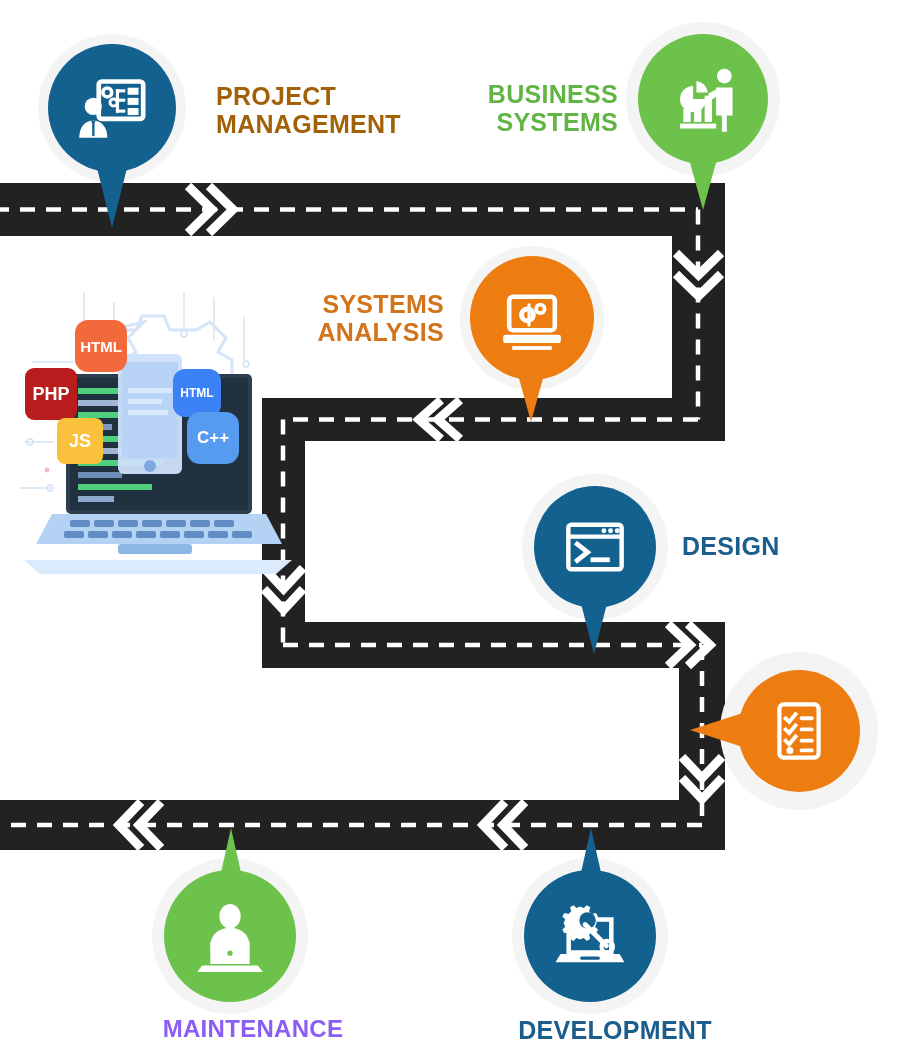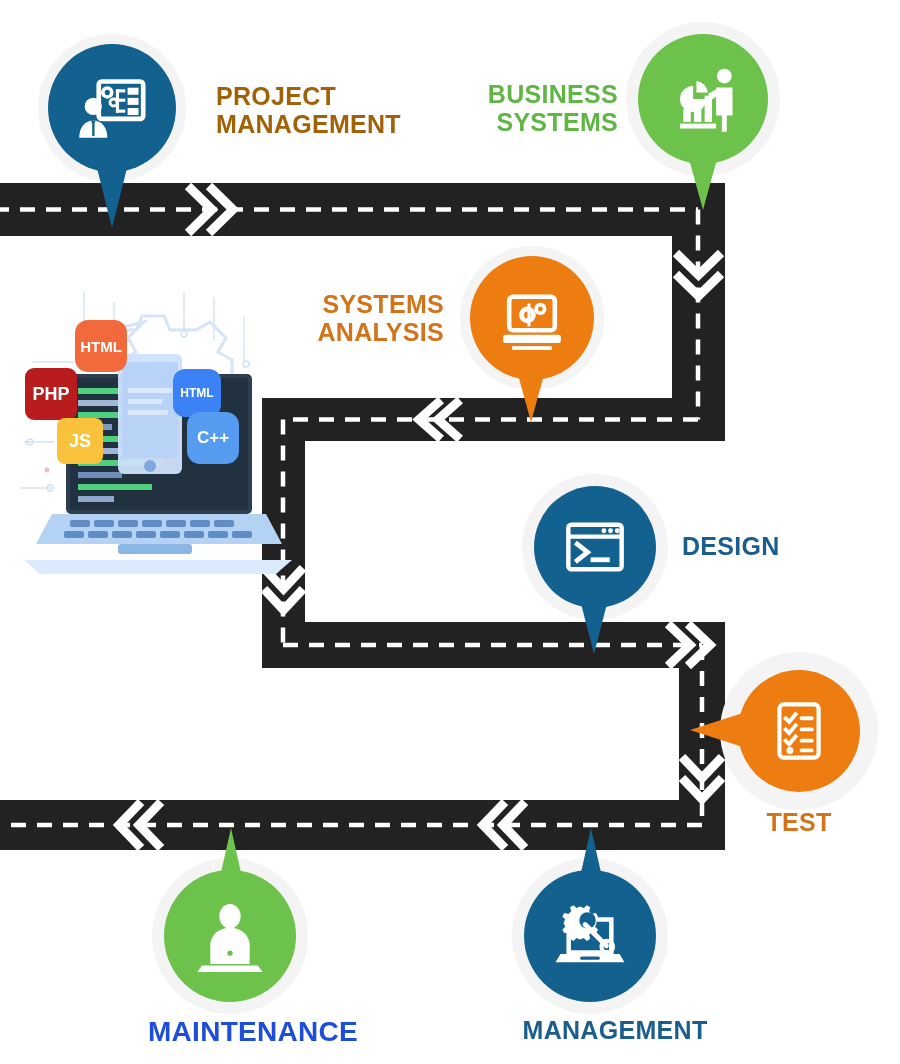--- a/index.html
+++ b/index.html
@@ -288,21 +288,20 @@
             <rect x="51" y="45" width="20" height="5.5" rx="2.7"></rect>
             <rect x="51" y="61" width="20" height="5.5" rx="2.7"></rect>
             <rect x="51" y="75" width="20" height="5.5" rx="2.7"></rect>
             <circle cx="37" cy="78" r="5"></circle>
           </g>
         </svg>
       </div>
       <div class="tail" style="left:-16px;top:60px;
            border-top:18px solid transparent;border-bottom:18px solid transparent;
            border-right:56px solid #EE7D11;"></div>
-      <div class="lbl c" style="left:10px;top:156px;width:166px;color:#D3731A;font-size:25px;">TEST</div>
     </div>
 
     <div class="node" style="left:470px;top:842px;width:290px;height:190px;">
       <div class="halo" style="left:42px;top:16px;width:156px;height:156px;"></div>
       <div class="disc" style="left:54px;top:28px;width:132px;height:132px;background:#12618F;">
         <svg class="ic" width="82" height="82" viewBox="0 0 100 100">
           <path d="M24 30 h52 v40 h-52 z" fill="none" stroke="#fff" stroke-width="5.5"></path>
           <path d="M14 72 h72 l6 10 h-84 z" fill="#fff"></path>
           <rect x="38" y="75" width="24" height="4" rx="2" fill="#12618F"></rect>
           <g fill="#fff">
@@ -312,40 +311,40 @@
                      4.9 1.4 3.4 -3.4 -1.4 -4.9 4.2 -2.6 3.6 3.6 z"></path>
           </g>
           <circle cx="47" cy="31" r="10" fill="#12618F"></circle>
           <path d="M44 36 L70 62" stroke="#fff" stroke-width="6" stroke-linecap="round"></path>
           <circle cx="71" cy="63" r="7" fill="none" stroke="#fff" stroke-width="5"></circle>
         </svg>
       </div>
       <div class="tail" style="left:108px;top:-14px;
            border-left:13px solid transparent;border-right:13px solid transparent;
            border-bottom:58px solid #12618F;"></div>
-      <div class="lbl c" style="left:0;top:174px;width:290px;color:#1B5E8E;font-size:25px;">MANAGEMENT</div>
+      <div class="lbl c" style="left:0;top:174px;width:290px;color:#1B5E8E;font-size:25px;">DEVELOPMENT</div>
     </div>
 
     <div class="node" style="left:108px;top:842px;width:290px;height:190px;">
       <div class="halo" style="left:44px;top:16px;width:156px;height:156px;"></div>
       <div class="disc" style="left:56px;top:28px;width:132px;height:132px;background:#6CC24A;">
         <svg class="ic" width="82" height="82" viewBox="0 0 100 100">
           <g fill="#fff">
             <ellipse cx="50" cy="26" rx="13" ry="15"></ellipse>
             <path d="M26 62 c0-14 11-22 24-22 s24 8 24 22 z"></path>
           </g>
           <path d="M26 58 h48 v26 h-48 z" fill="#fff"></path>
           <path d="M16 86 h68 l6 8 h-80 z" fill="#fff"></path>
           <circle cx="50" cy="71" r="3.2" fill="#6CC24A"></circle>
         </svg>
       </div>
       <div class="tail" style="left:110px;top:-14px;
            border-left:13px solid transparent;border-right:13px solid transparent;
            border-bottom:58px solid #6CC24A;"></div>
-      <div class="lbl c" style="left:0;top:174px;width:290px;color:#1d4ed8;font-size:28px;">MAINTENANCE</div>
+      <div class="lbl c" style="left:0;top:174px;width:290px;color:#8b5cf6;font-size:24px;">MAINTENANCE</div>
     </div>
 
   </div>
 
   <div style="position:absolute;left:0;top:0;width:900px;height:1064px;pointer-events:none;">
     <div style="position:absolute;left:75px;top:320px;width:52px;height:52px;border-radius:13px;
                 background:#F2693C;display:flex;align-items:center;justify-content:center;
                 color:#fff;font-size:15px;font-weight:700;pointer-events:auto;">HTML</div>
     <div style="position:absolute;left:25px;top:368px;width:52px;height:52px;border-radius:9px;
                 background:#b91c1c;display:flex;align-items:center;justify-content:center;

